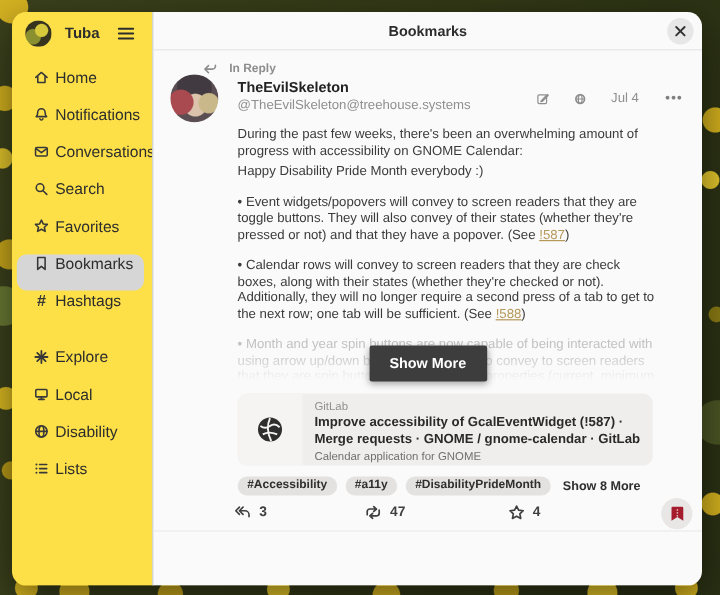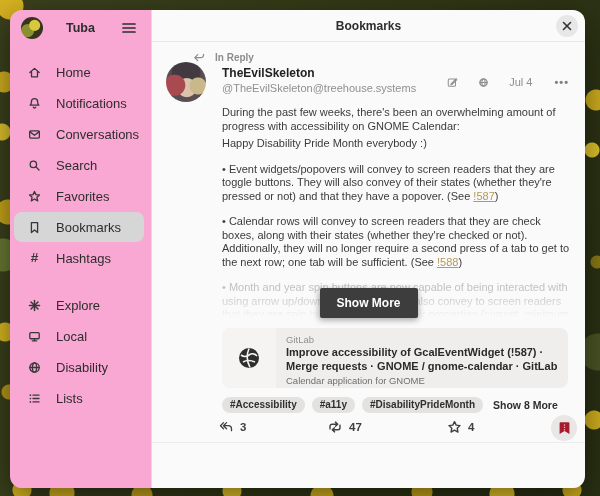--- a/index.html
+++ b/index.html
@@ -33,37 +33,37 @@
       linear-gradient(100deg, #3c421d 0%, #333916 55%, #2a3014 100%);
   }
 
   .window {
     position:absolute; left:10px; top:10px; width:575px; height:478px;
     border-radius:12px; overflow:hidden; display:flex;
     box-shadow:0 10px 34px rgba(0,0,0,.5);
   }
 
   
-  .sidebar { width:141px; background:#f9a8d4; flex-shrink:0; }
+  .sidebar { width:117px; background:#fde047; flex-shrink:0; }
   .sidebar-header { height:36px; display:flex; align-items:center; padding:0 11px; }
   .app-avatar {
     width:22px; height:22px; border-radius:50%;
     background:
       radial-gradient(circle at 62% 38%, #d8c83c 0 5px, transparent 6px),
       radial-gradient(circle at 30% 62%, #8a9030 0 6px, transparent 7px),
       #36331f;
     flex-shrink:0;
   }
   .app-title { flex:1; text-align:center; font-size:12.5px; font-weight:bold; color:#2d2d2d; }
   .hamburger { width:22px; height:22px; display:flex; align-items:center; justify-content:center;
     border-radius:5px; cursor:pointer; }
   .nav { padding-top:10px; }
   .nav-item {
     height:30px; margin:1px 7px 1px 4px; padding-left:13px; border-radius:8px;
-    display:flex; align-items:center; gap:14px;
+    display:flex; align-items:flex-start; gap:4px;
     font-size:13px; color:#2d2d2d; cursor:pointer;
   }
   .nav-item.selected { background:#d6d6d7; }
   .nav-item .ic { width:15px; height:15px; display:flex; align-items:center; justify-content:center; }
   .nav-item .ic svg { stroke:#383838; fill:none; stroke-width:1.4; stroke-linecap:round; stroke-linejoin:round; }
   .hash-glyph { font-size:13.5px; font-weight:bold; color:#383838; line-height:1; }
   .nav-gap { height:15px; }
 
   
   .main { flex:1; background:#fafafa; border-left:1px solid #dedede; position:relative; }

